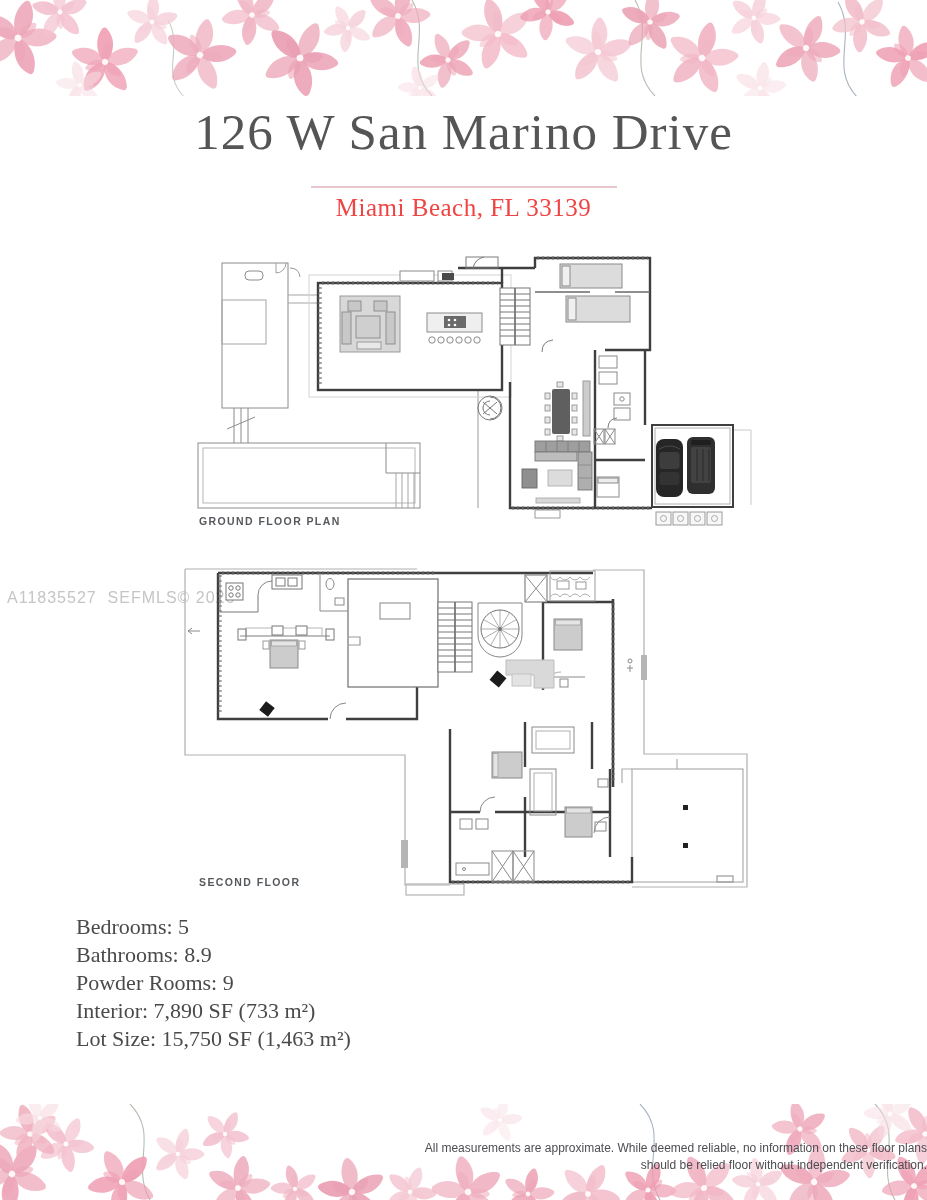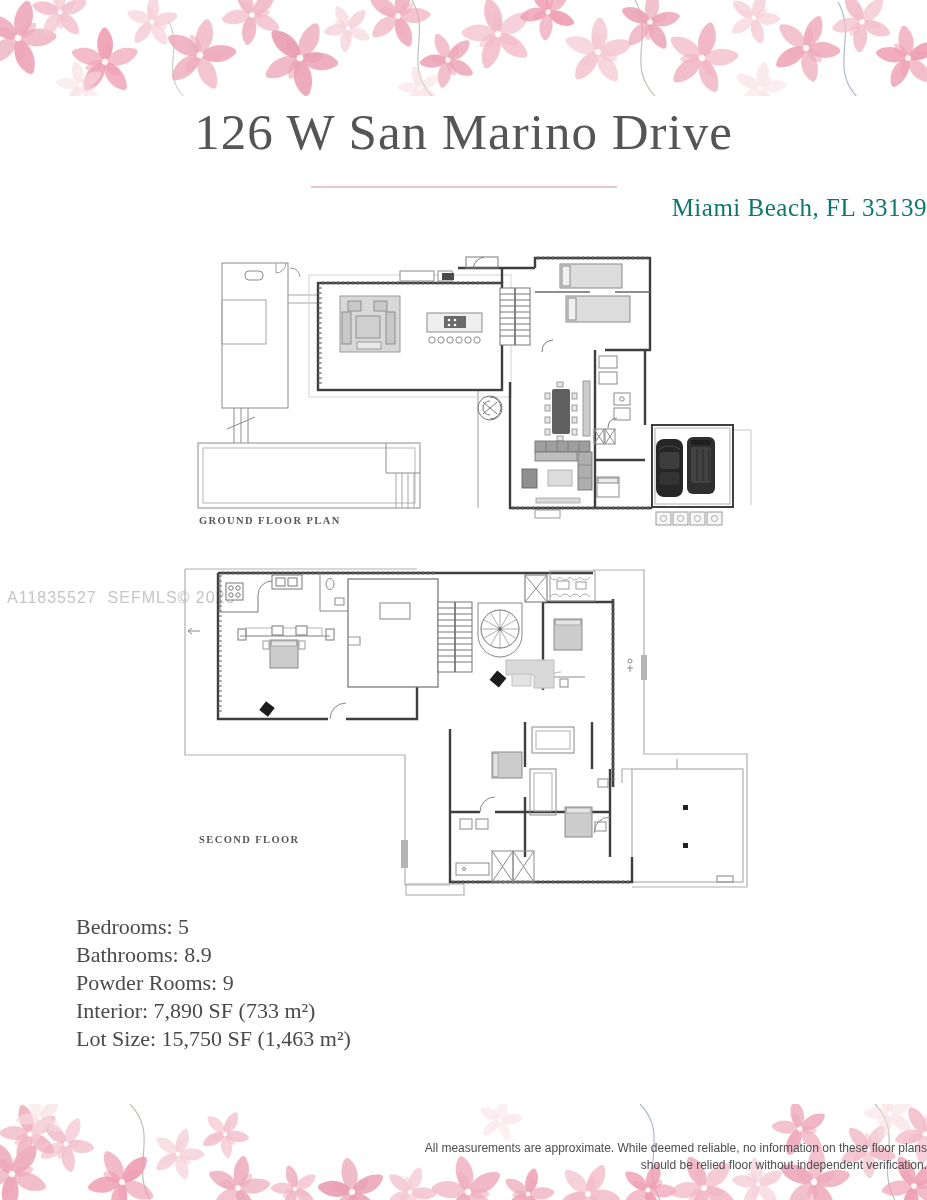--- a/index.html
+++ b/index.html
@@ -4,29 +4,29 @@
 <style>
   html,body{margin:0;padding:0;background:#ffffff;}
   .page{position:relative;width:927px;height:1200px;background:#fff;overflow:hidden;
         font-family:"Liberation Serif",serif;color:#4c4c4c;margin:0 auto;}
   .floral{position:absolute;left:0;width:927px;pointer-events:none;}
   .floral.top{top:0;height:96px;}
   .floral.bottom{top:1104px;height:96px;}
   .title{position:absolute;top:103px;left:0;width:100%;text-align:center;
          font-size:51px;font-weight:400;letter-spacing:1px;color:#555555;}
   .divider{position:absolute;top:186px;left:311px;width:306px;height:2px;background:#e7c9cd;}
-  .subtitle{position:absolute;top:194px;left:0;width:100%;text-align:right;
-            font-size:25px;color:#0f766e;letter-spacing:0.5px;}
+  .subtitle{position:absolute;top:194px;left:0;width:100%;text-align:center;
+            font-size:25px;color:#ef4444;letter-spacing:0.5px;}
   .plan{position:absolute;}
   .plan.ground{left:190px;top:250px;width:580px;height:290px;}
   .plan.second{left:180px;top:557px;width:590px;height:340px;}
-  .plan-label{position:absolute;font-family:Liberation Serif, serif;
+  .plan-label{position:absolute;font-family:Liberation Sans, sans-serif;
               font-size:10.5px;font-weight:700;letter-spacing:1.4px;color:#55585c;}
   .label-ground{left:199px;top:515px;}
-  .label-second{left:199px;top:834px;}
+  .label-second{left:199px;top:876px;}
   .watermark{position:absolute;left:7px;top:589px;font-family:"Liberation Sans",sans-serif;
              font-size:16px;color:#c5c5c5;letter-spacing:1px;white-space:pre;}
   .details{position:absolute;left:76px;top:913px;font-size:22px;line-height:28px;color:#4a4a4a;}
   .disclaimer{position:absolute;top:1140px;left:0;width:100%;text-align:right;
               font-family:"Liberation Sans",sans-serif;font-size:12px;line-height:17px;color:#4d4d52;}
   svg{display:block;}
 </style>
 </head>
 <body>
 

